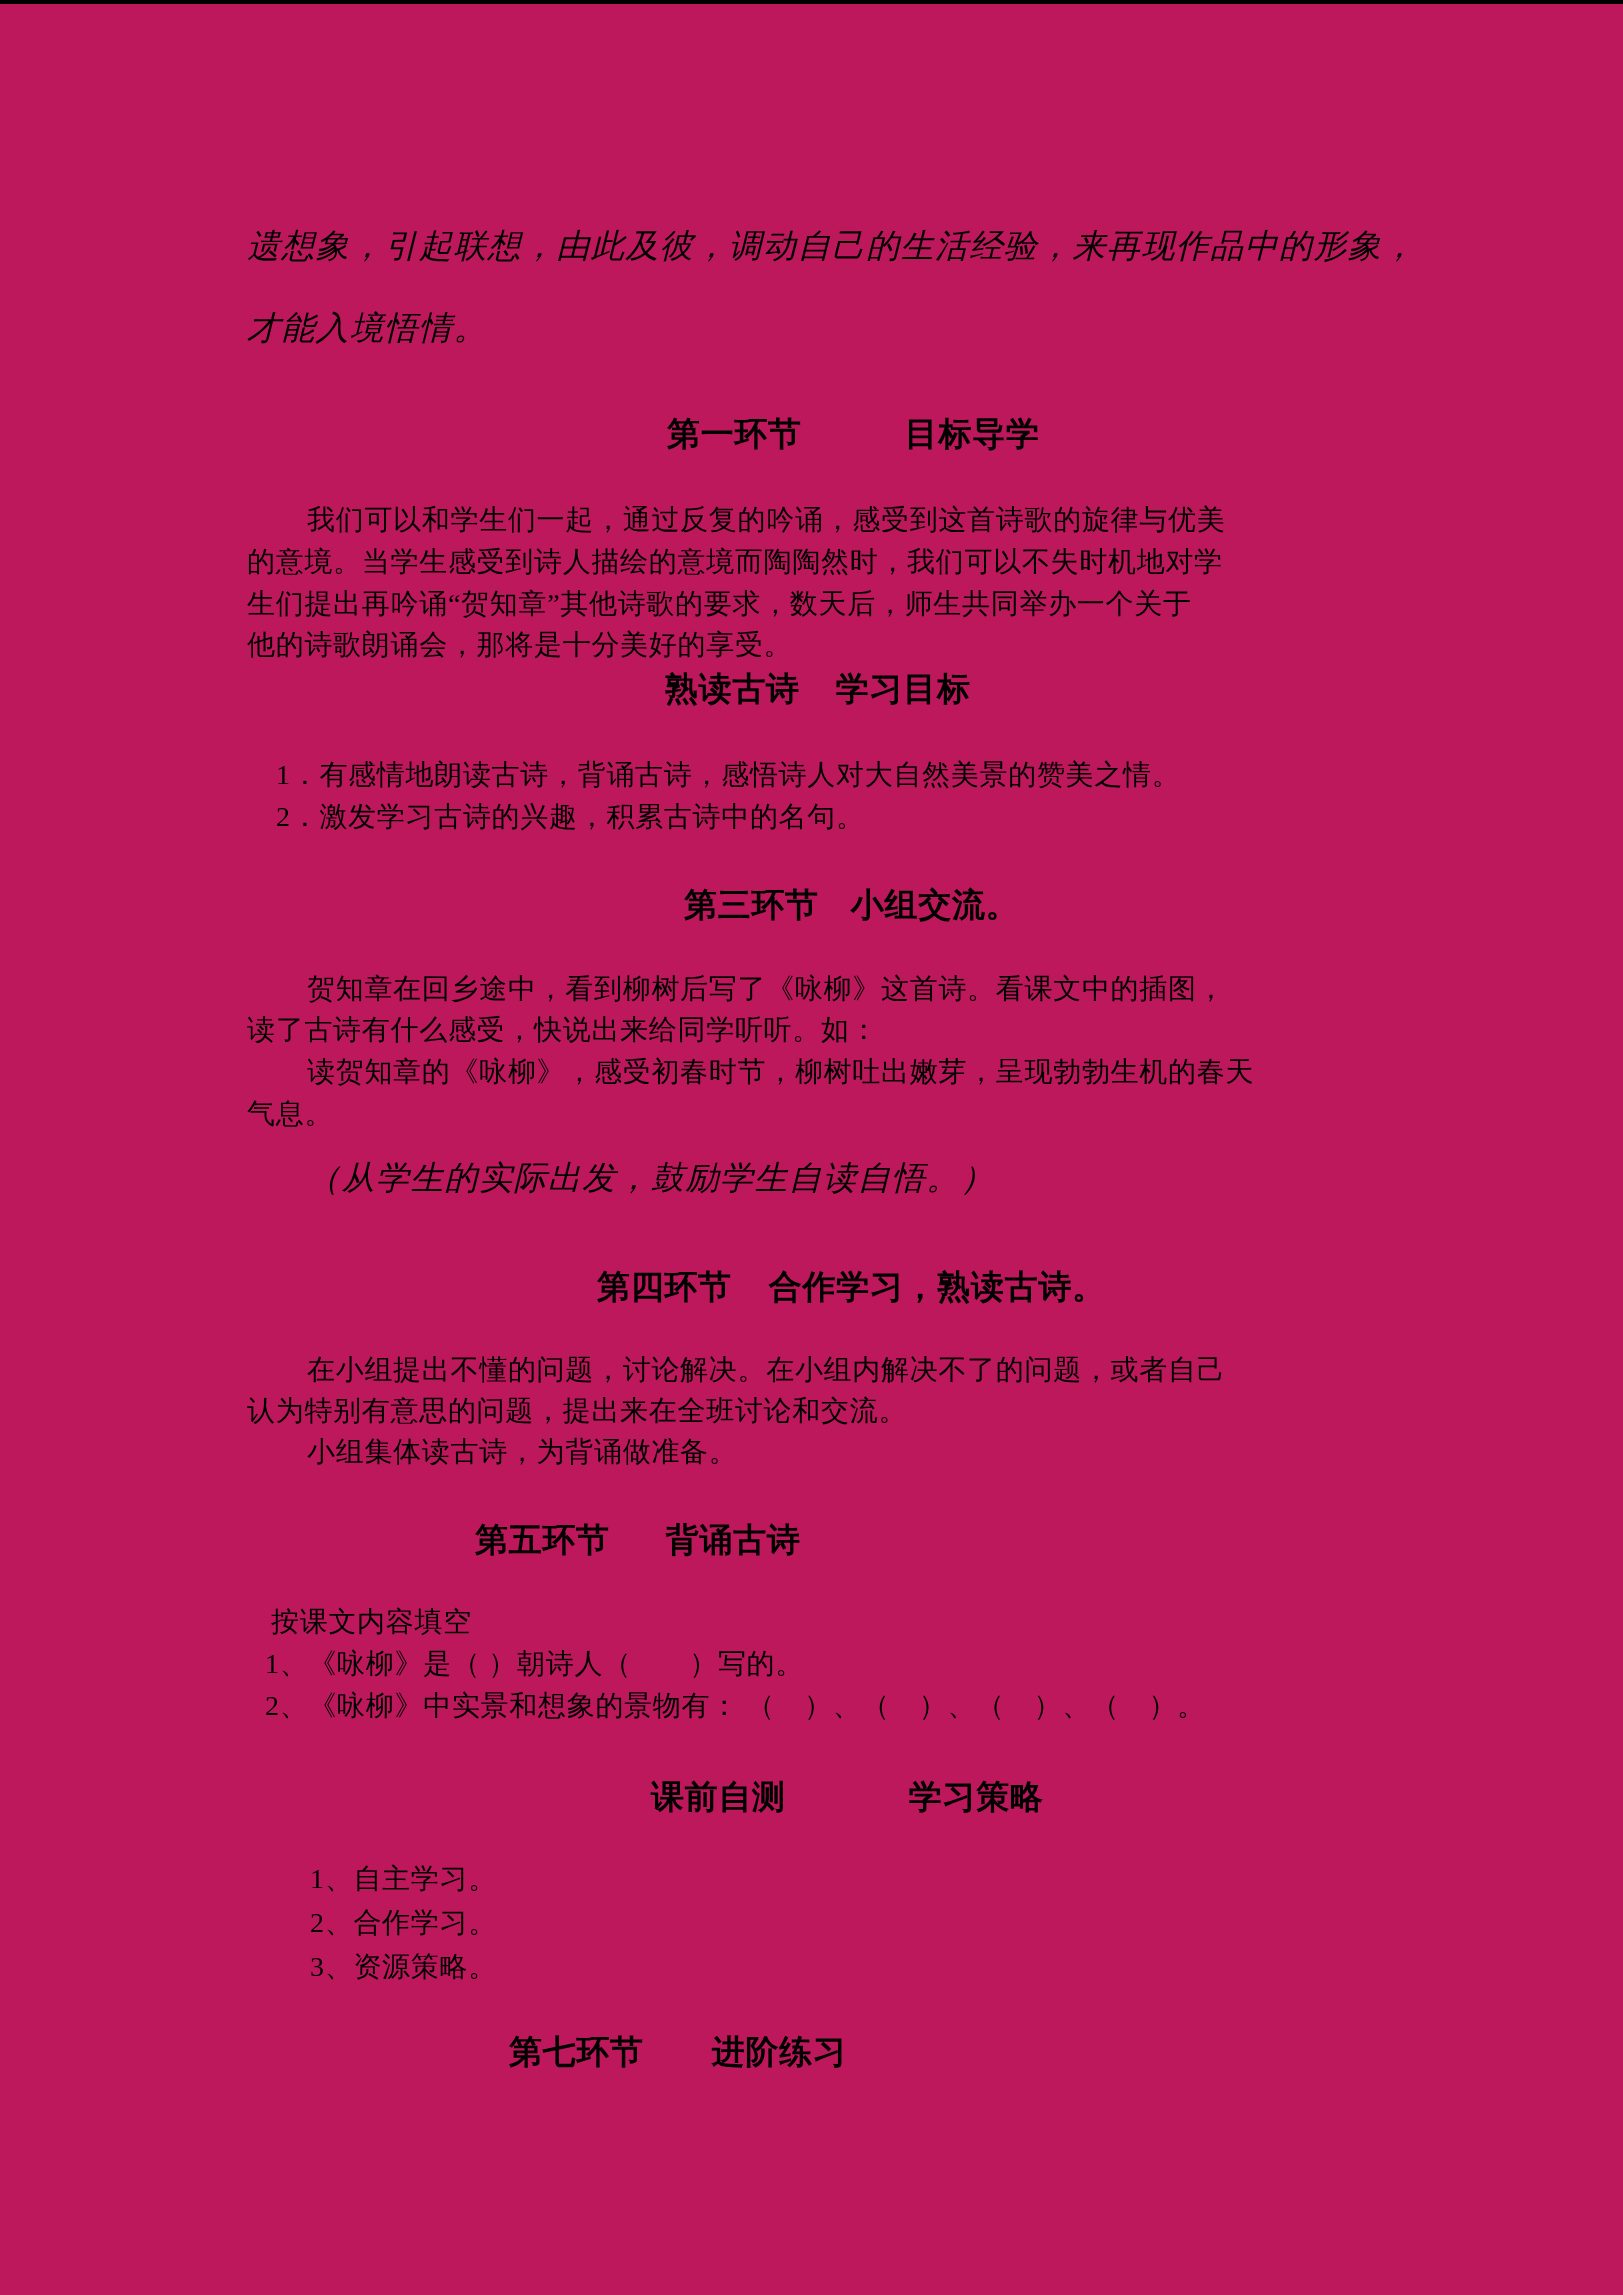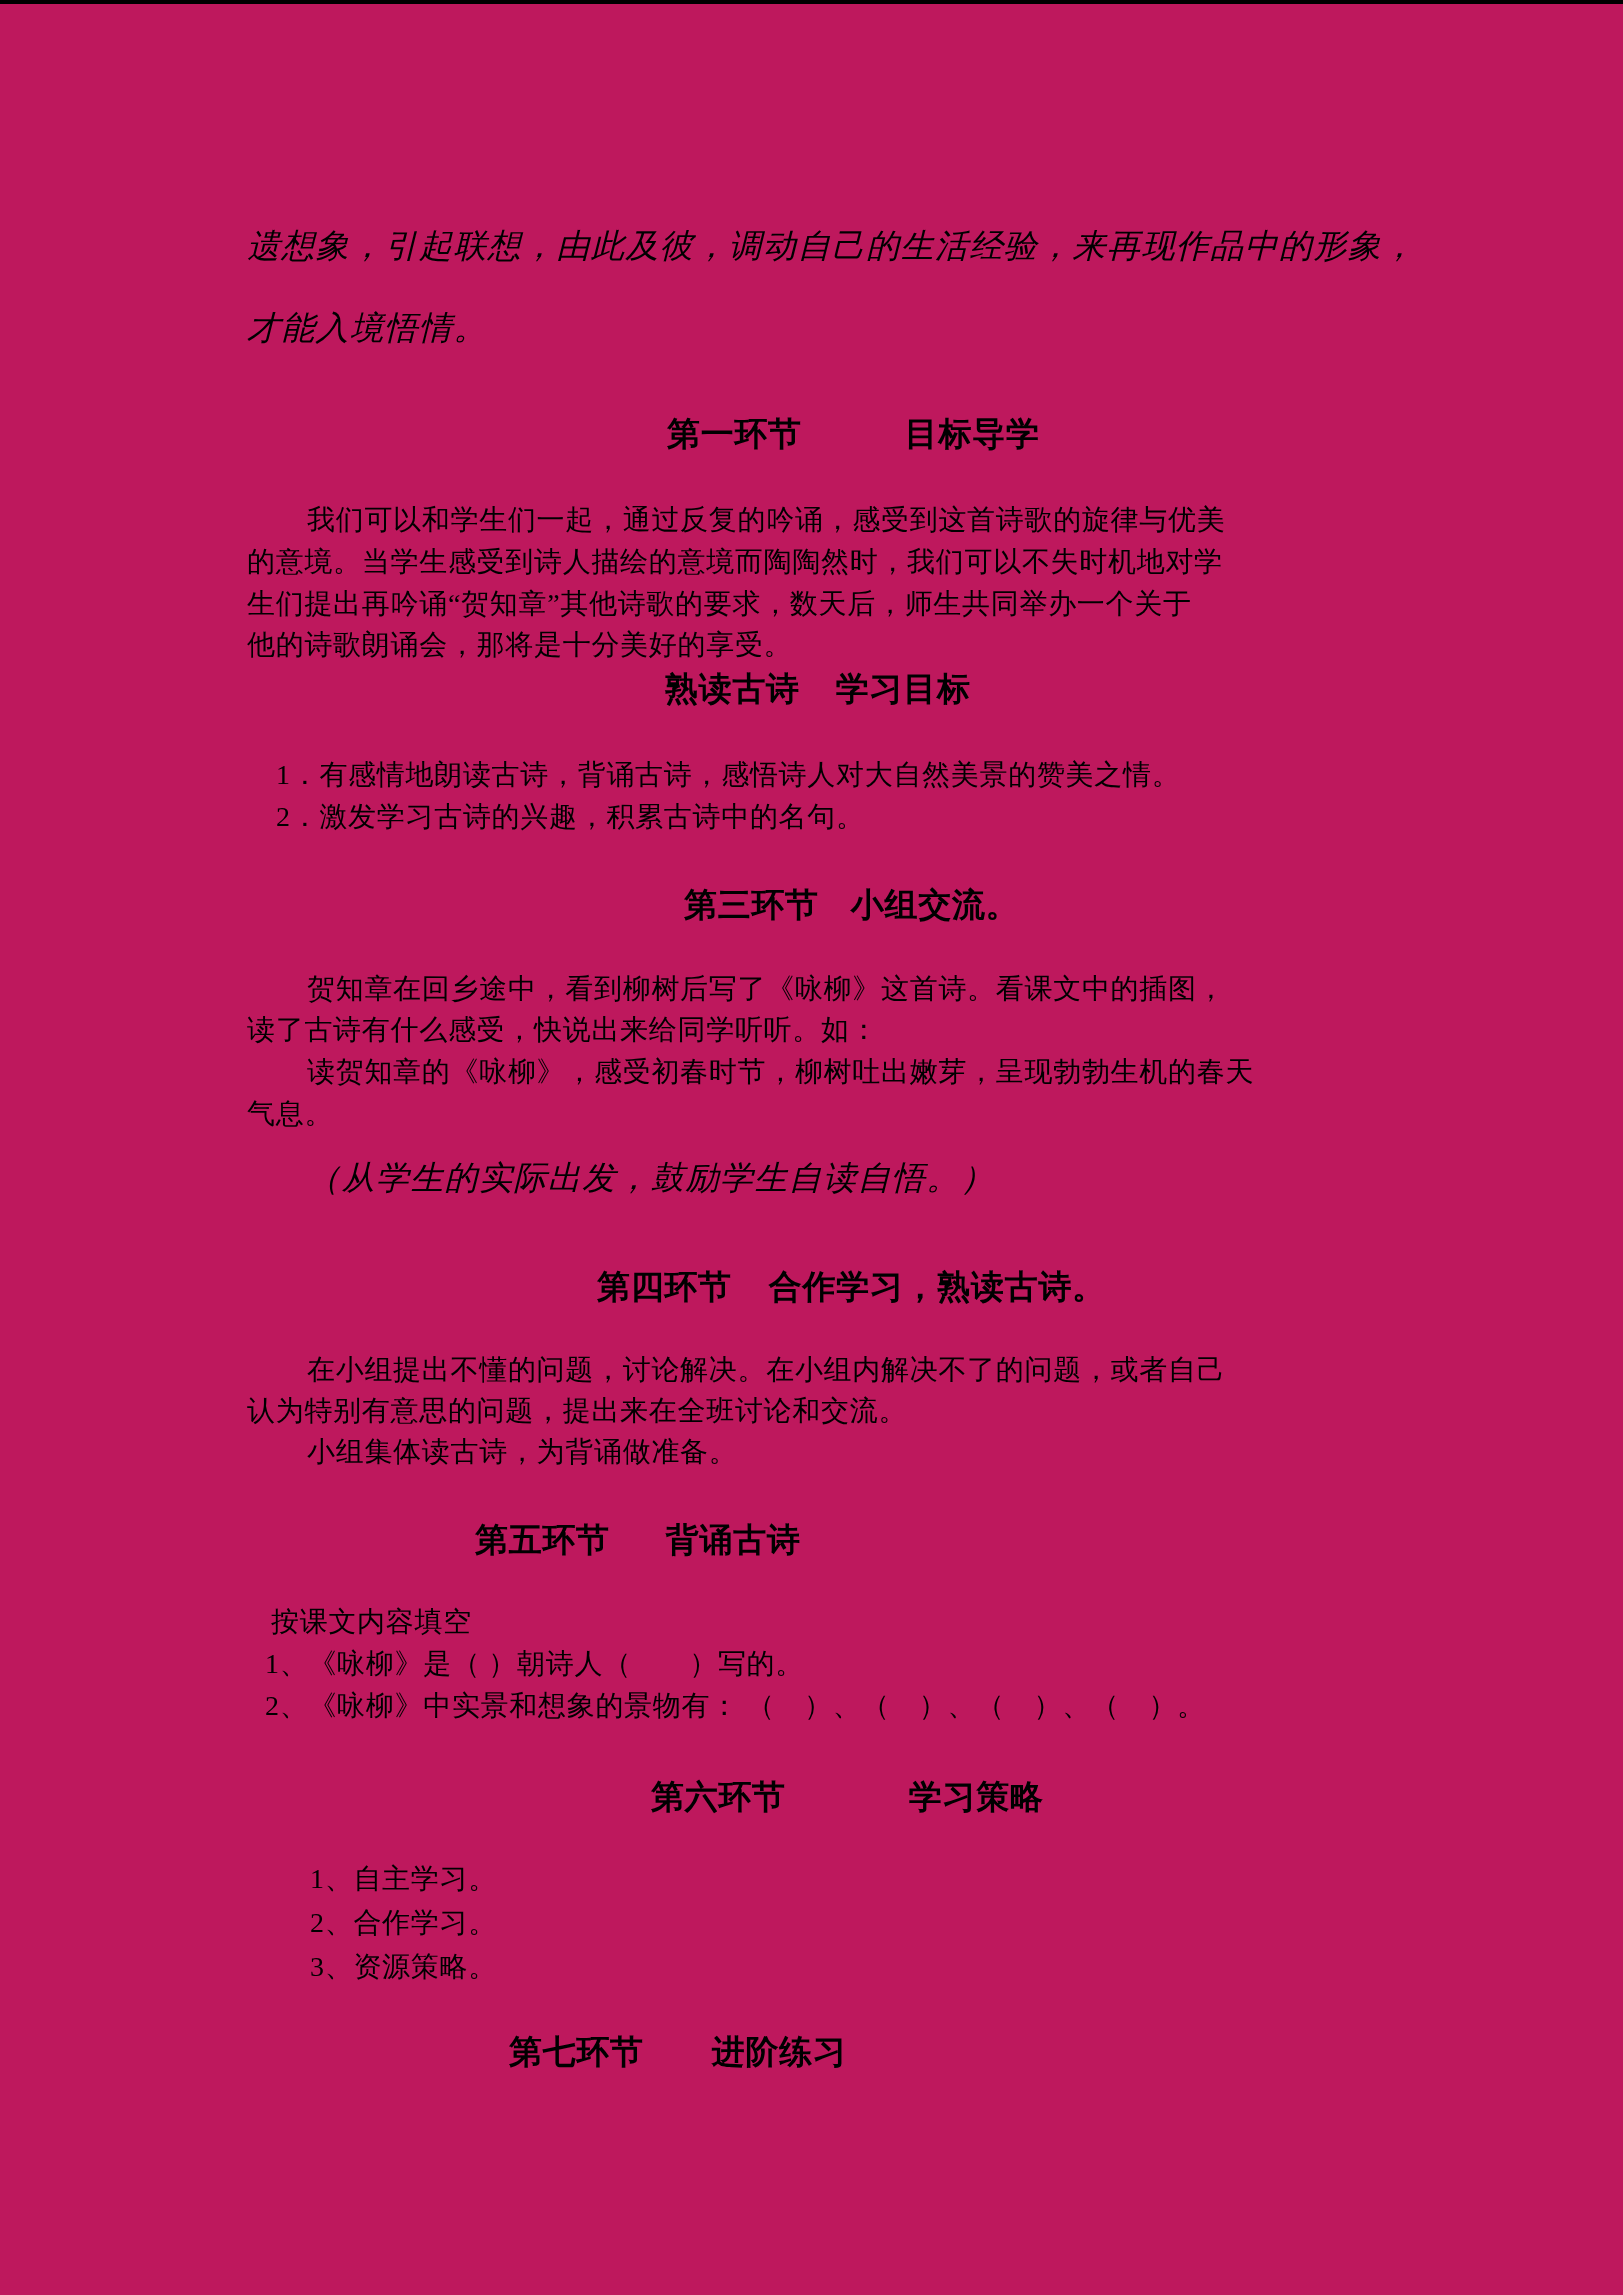--- a/index.html
+++ b/index.html
@@ -92,21 +92,21 @@
   <div class="heading" style="left:475px; top:1518px; column-gap:56px">
     <span>第五环节</span>
     <span>背诵古诗</span>
   </div>
 
   <div class="line" style="left:271px; top:1604px">按课文内容填空</div>
   <div class="line" style="left:265px; top:1646px">1、《咏柳》是（ ）朝诗人（　　）写的。</div>
   <div class="line" style="left:265px; top:1688px">2、《咏柳》中实景和想象的景物有： （　）、（　）、（　）、（　）。</div>
 
   <div class="heading" style="left:651px; top:1775px; column-gap:123px">
-    <span>第六环节</span>
+    <span>课前自测</span>
     <span>学习策略</span>
   </div>
 
   <div class="line" style="left:310px; top:1861px">1、自主学习。</div>
   <div class="line" style="left:310px; top:1905px">2、合作学习。</div>
   <div class="line" style="left:310px; top:1949px">3、资源策略。</div>
 
   <div class="heading" style="left:509px; top:2030px; column-gap:68px">
     <span>第七环节</span>
     <span>进阶练习</span>

